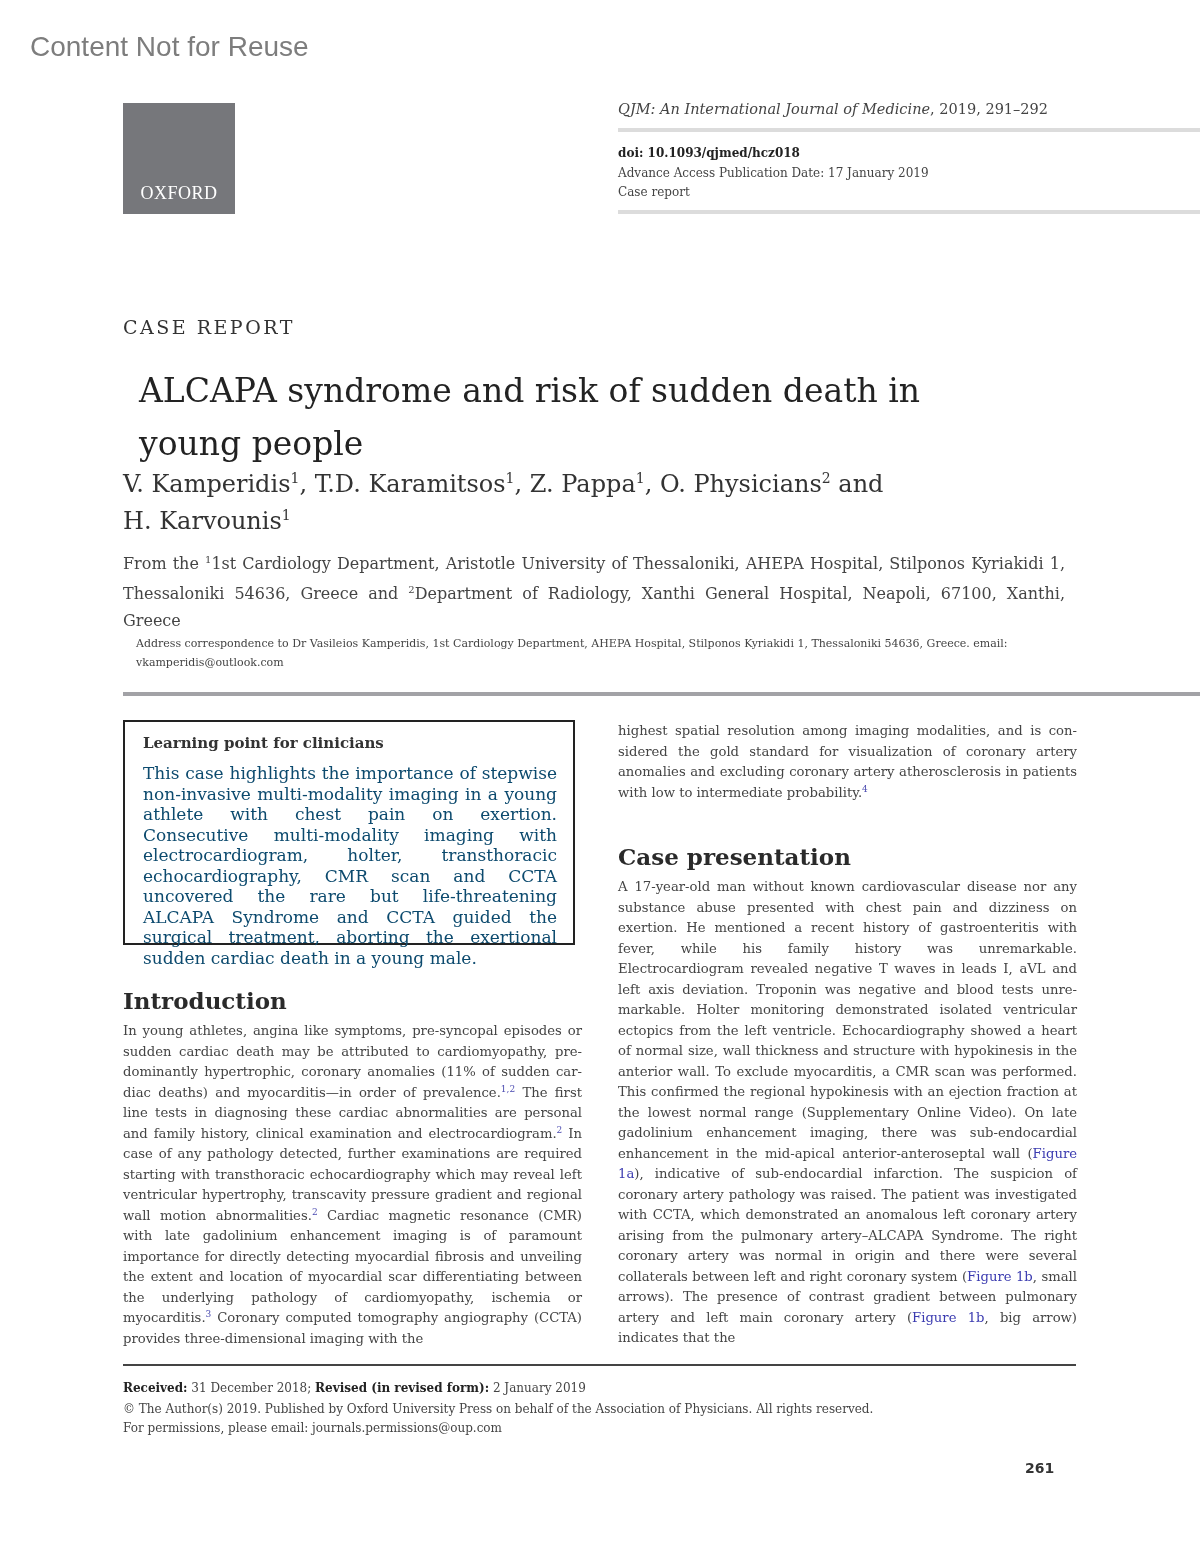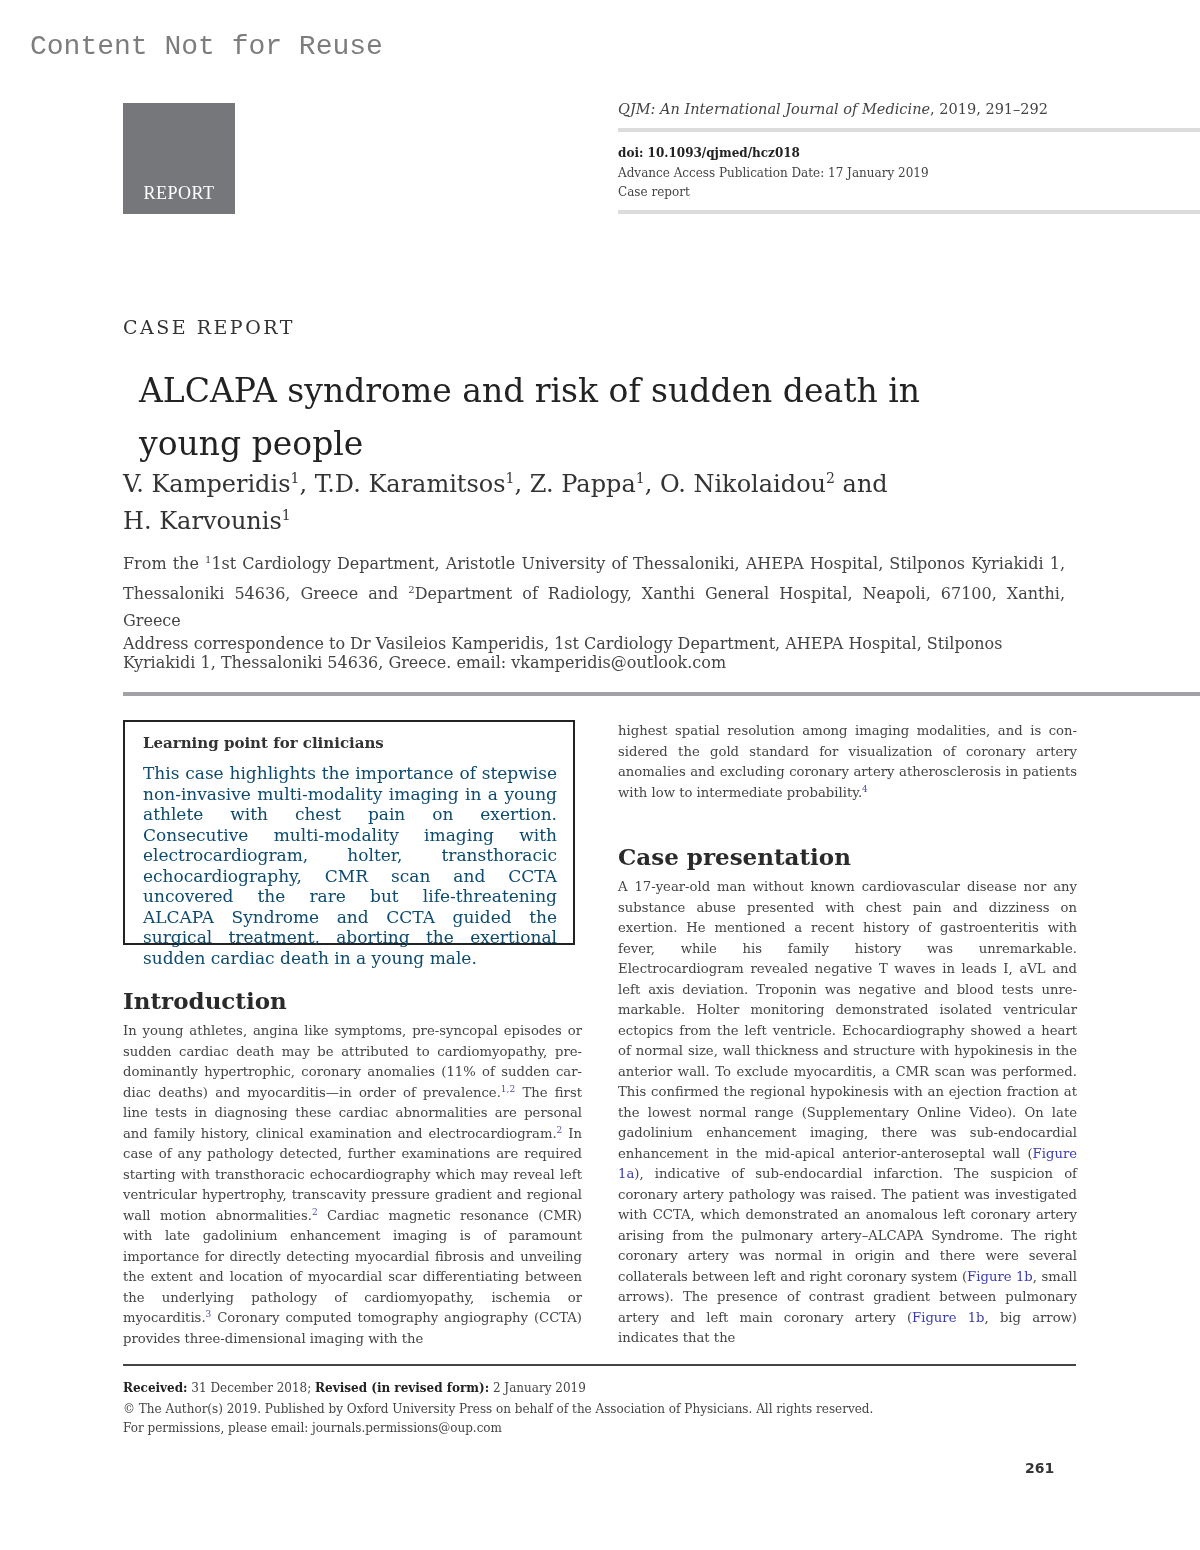--- a/index.html
+++ b/index.html
@@ -12,21 +12,21 @@
       height: 1550px;
       position: relative;
       overflow: hidden;
       font-family: "DejaVu Serif", serif;
       color: #333333;
     }
     .watermark {
       position: absolute;
       left: 30px;
       top: 30px;
-      font-family: Liberation Mono, monospace;
+      font-family: Liberation Sans, sans-serif;
       font-size: 28px;
       color: #7d7d7d;
       letter-spacing: 0px;
       line-height: 34px;
       text-align: center;
     }
     .oxford-logo {
       position: absolute;
       left: 123px;
       top: 103px;
@@ -111,24 +111,24 @@
       top: 547px;
       width: 942px;
       font-size: 16px;
       line-height: 26px;
       text-align: justify;
       color: #444;
     }
     .affiliation sup { font-size: 10px; }
     .correspondence {
       position: absolute;
-      left: 123px;
+      left: 136px;
       top: 634px;
       width: 955px;
-      font-size: 16px;
+      font-size: 11px;
       line-height: 19px;
       color: #444;
     }
     .rule-dark {
       position: absolute;
       left: 123px;
       right: 0;
       top: 692px;
       height: 4px;
       background: #a2a2a6;
@@ -203,41 +203,41 @@
       font-size: 14px;
       color: #333;
     }
   </style>
 </head>
 <body>
 
 <div class="watermark">Content Not for Reuse</div>
 
 <div class="oxford-logo">
-  <span>REPORT</span>
+  <span>OXFORD</span>
 </div>
 
 <div class="journal-head">
   <span class="ital">QJM: An International Journal of Medicine</span><span>, 2019, 291–292</span>
 </div>
 <div class="rule-light" style="top:128px;"></div>
 
 <div class="meta-block">
   <div class="doi">doi: 10.1093/qjmed/hcz018</div>
   <div>Advance Access Publication Date: 17 January 2019</div>
   <div>Case report</div>
 </div>
 <div class="rule-light" style="top:210px;"></div>
 
 <div class="section-kicker">CASE REPORT</div>
 
 <h1 class="article-title">ALCAPA syndrome and risk of sudden death in young people</h1>
 
 <div class="authors">
-  <span>V. Kamperidis</span><sup>1</sup><span>, </span><span>T.D. Karamitsos</span><sup>1</sup><span>, </span><span>Z. Pappa</span><sup>1</sup><span>, </span><span>O. Nikolaidou</span><sup>2</sup><span> and </span><br><span>H. Karvounis</span><sup>1</sup>
+  <span>V. Kamperidis</span><sup>1</sup><span>, </span><span>T.D. Karamitsos</span><sup>1</sup><span>, </span><span>Z. Pappa</span><sup>1</sup><span>, </span><span>O. Physicians</span><sup>2</sup><span> and </span><br><span>H. Karvounis</span><sup>1</sup>
 </div>
 
 <div class="affiliation">
   <span>From the </span><sup>1</sup><span>1st Cardiology Department, Aristotle University of Thessaloniki, AHEPA Hospital, Stilponos Kyriakidi 1, Thessaloniki 54636, Greece and </span><sup>2</sup><span>Department of Radiology, Xanthi General Hospital, Neapoli, 67100, Xanthi, Greece</span>
 </div>
 
 <div class="correspondence">Address correspondence to Dr Vasileios Kamperidis, 1st Cardiology Department, AHEPA Hospital, Stilponos Kyriakidi 1, Thessaloniki 54636, Greece. email: vkamperidis@outlook.com</div>
 
 <div class="rule-dark"></div>
 

